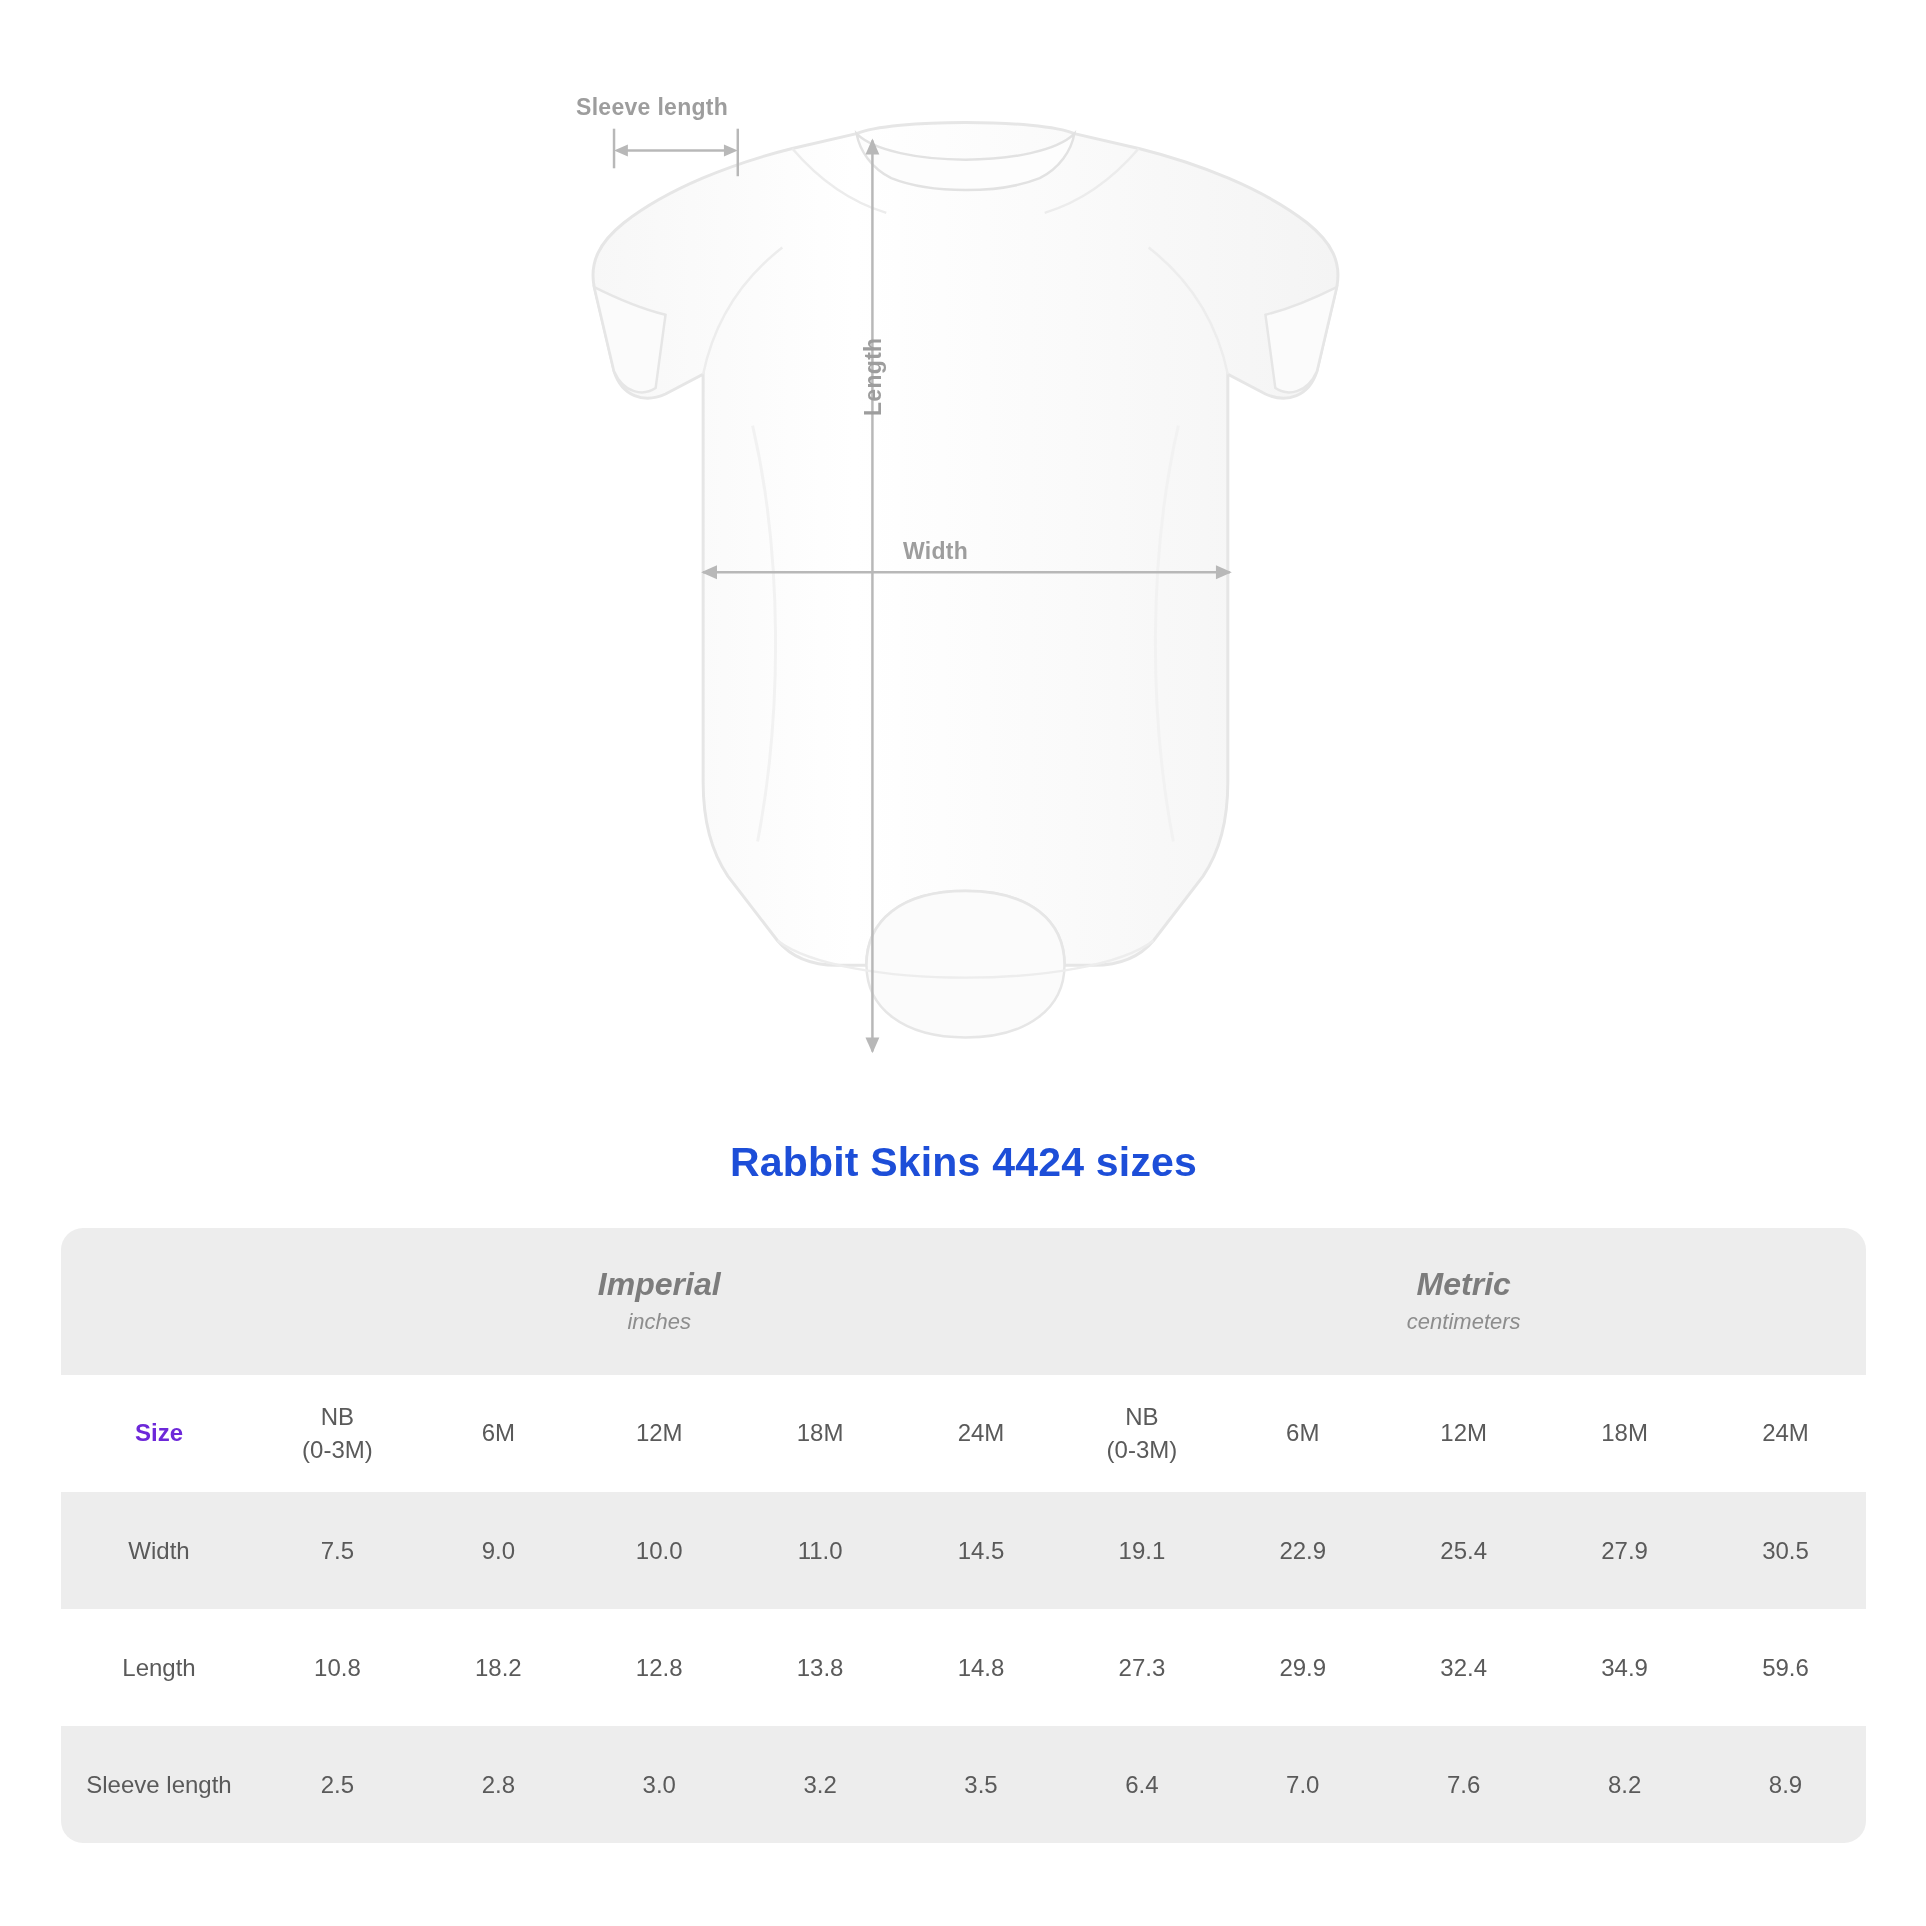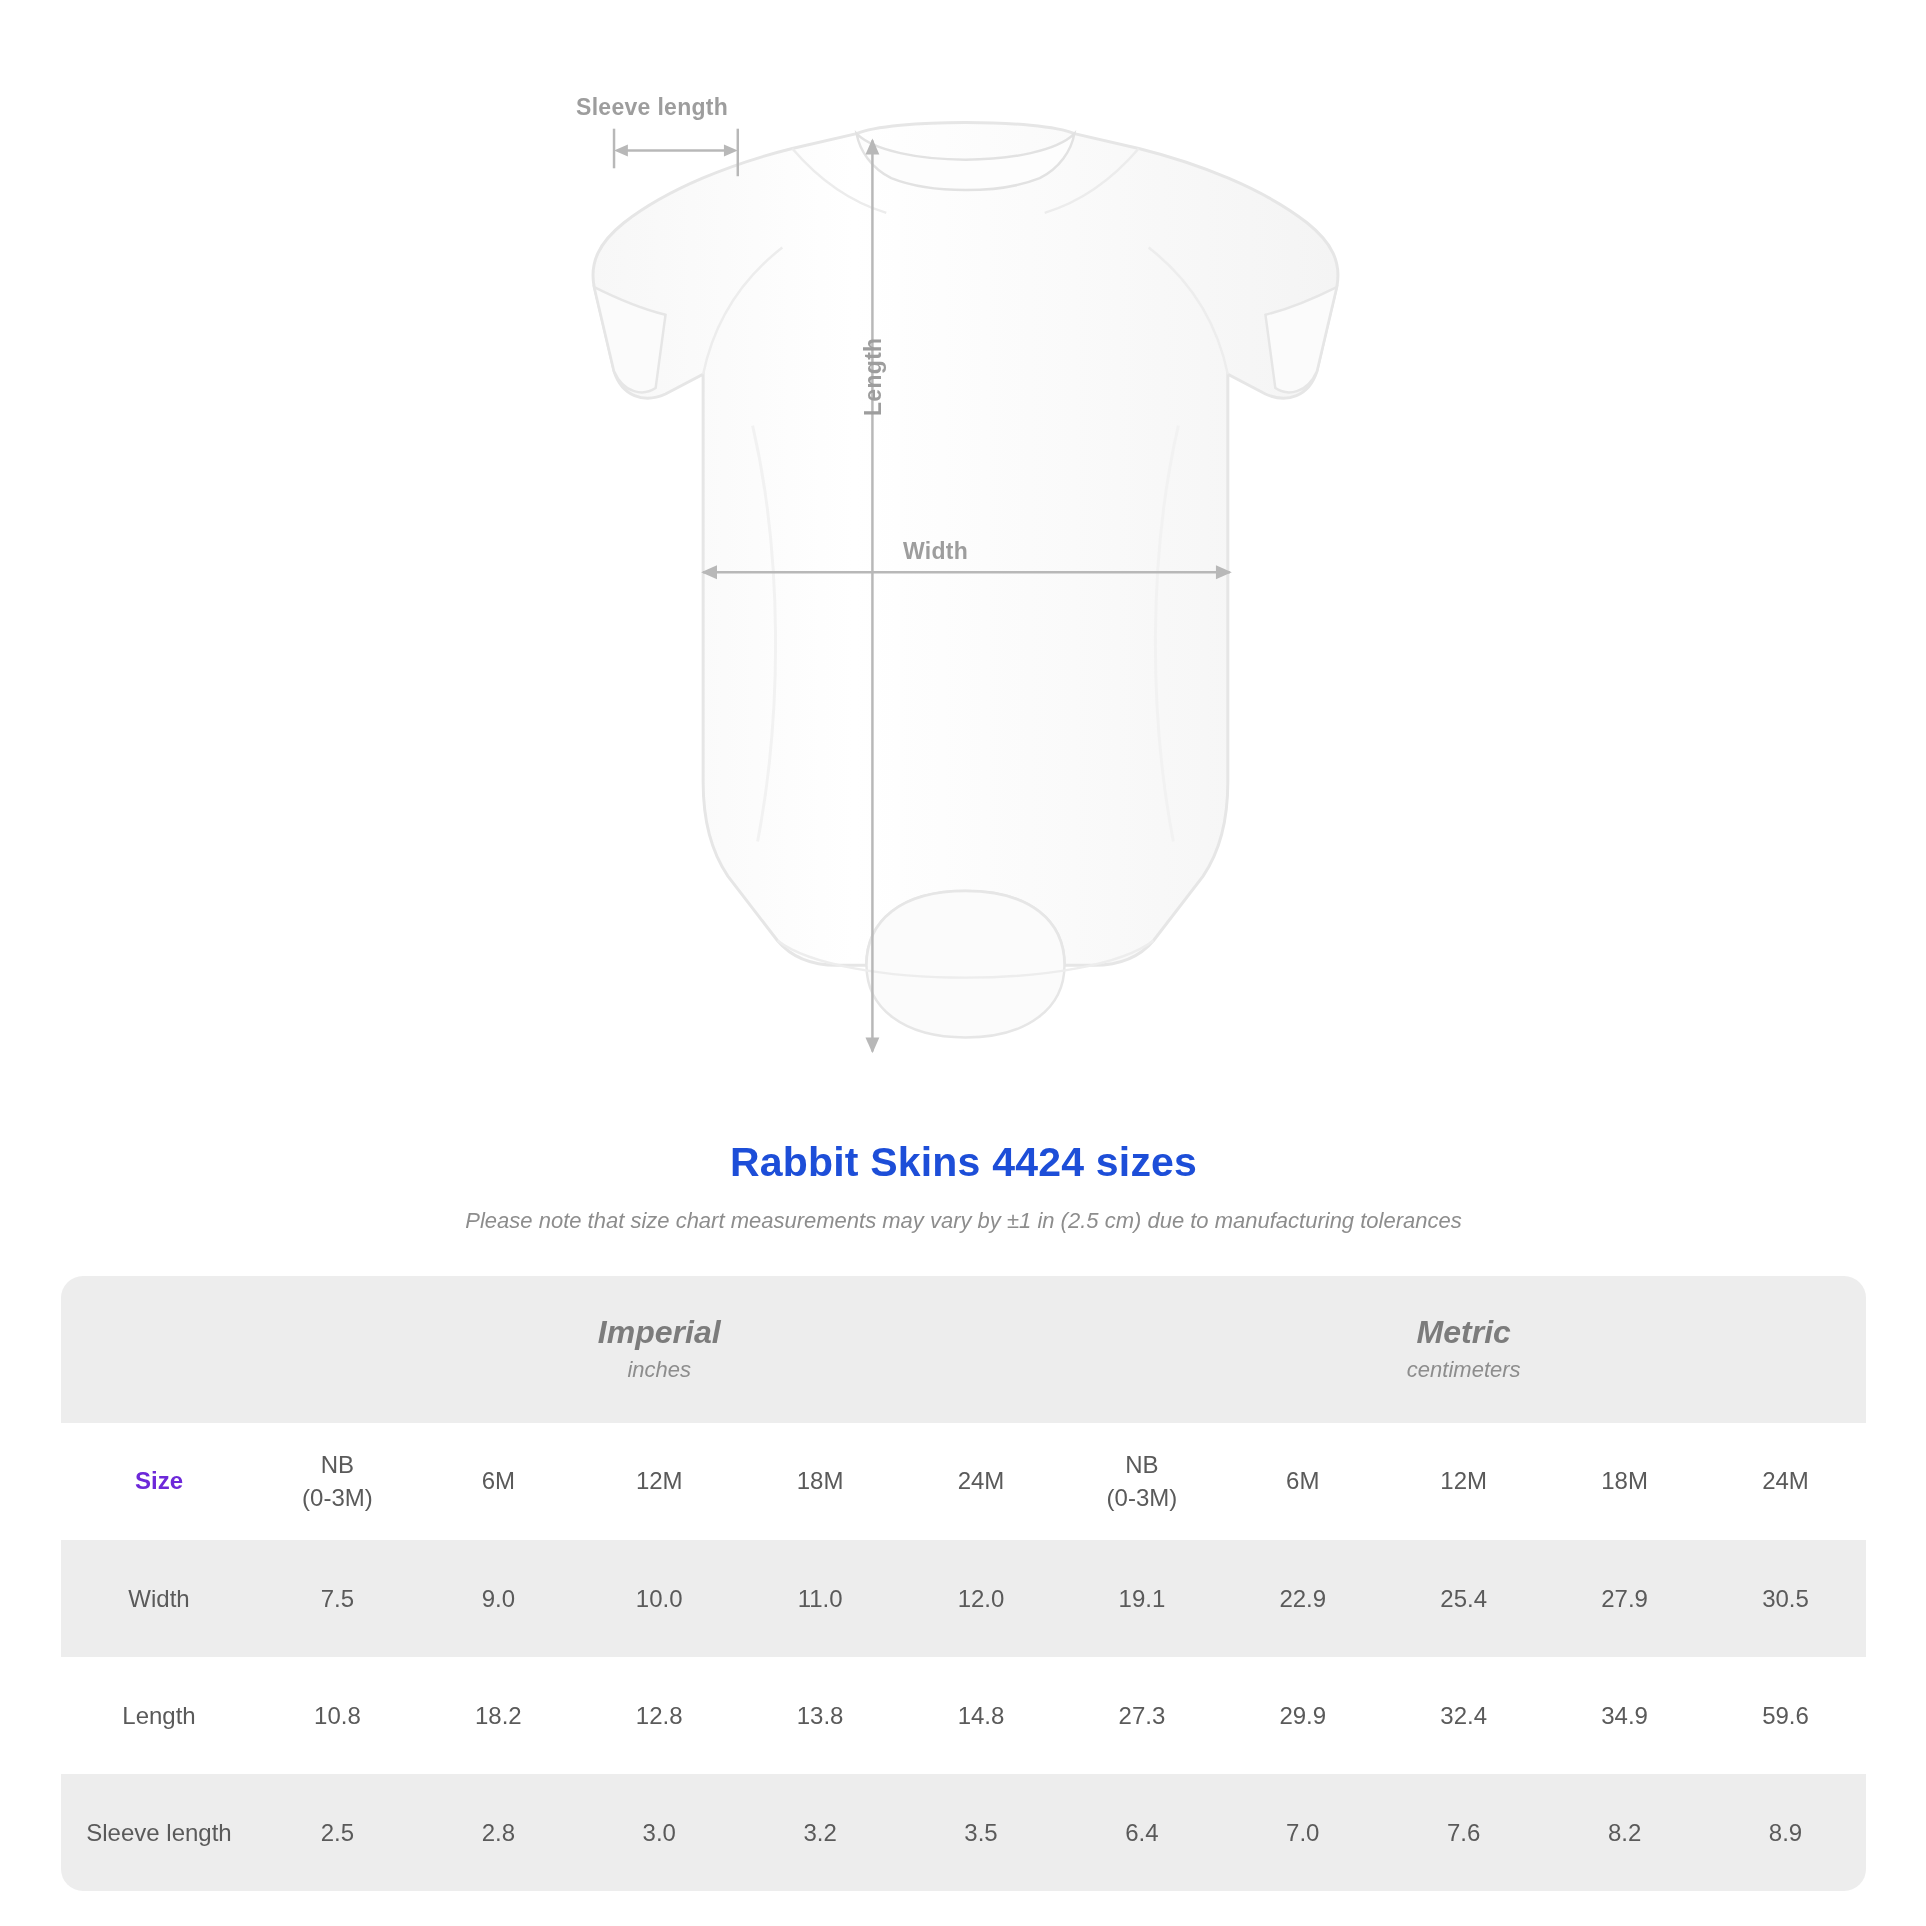--- a/index.html
+++ b/index.html
@@ -235,21 +235,20 @@
       <polygon points="1244,578 1228,571 1228,585" fill="#b8b8b8"></polygon>
     </svg>
 
     <div class="dim-label dim-sleeve">Sleeve length</div>
     <div class="dim-label dim-width">Width</div>
     <div class="dim-label dim-length">Length</div>
   </div>
 
   <div class="title-block">
     <div class="chart-title">Rabbit Skins 4424 sizes</div>
-    <div class="chart-note">Please note that size chart measurements may vary by ±1 in (2.5 cm) due to manufacturing tolerances</div>
   </div>
 
   <div class="table-wrap">
     <table class="size-table">
       <colgroup>
         <col class="first-col">
         <col class="datacol">
           <col class="datacol">
           <col class="datacol">
           <col class="datacol">
@@ -292,21 +291,21 @@
           <td>18M</td>
           <td>24M</td>
         </tr>
 
         <tr class="data-row shade">
           <td class="rowlabel">Width</td>
           <td>7.5</td>
           <td>9.0</td>
           <td>10.0</td>
           <td>11.0</td>
-          <td>12.0</td>
+          <td>14.5</td>
           <td>19.1</td>
           <td>22.9</td>
           <td>25.4</td>
           <td>27.9</td>
           <td>30.5</td>
         </tr>
 
         <tr class="data-row plain">
           <td class="rowlabel">Length</td>
           <td>10.8</td>

